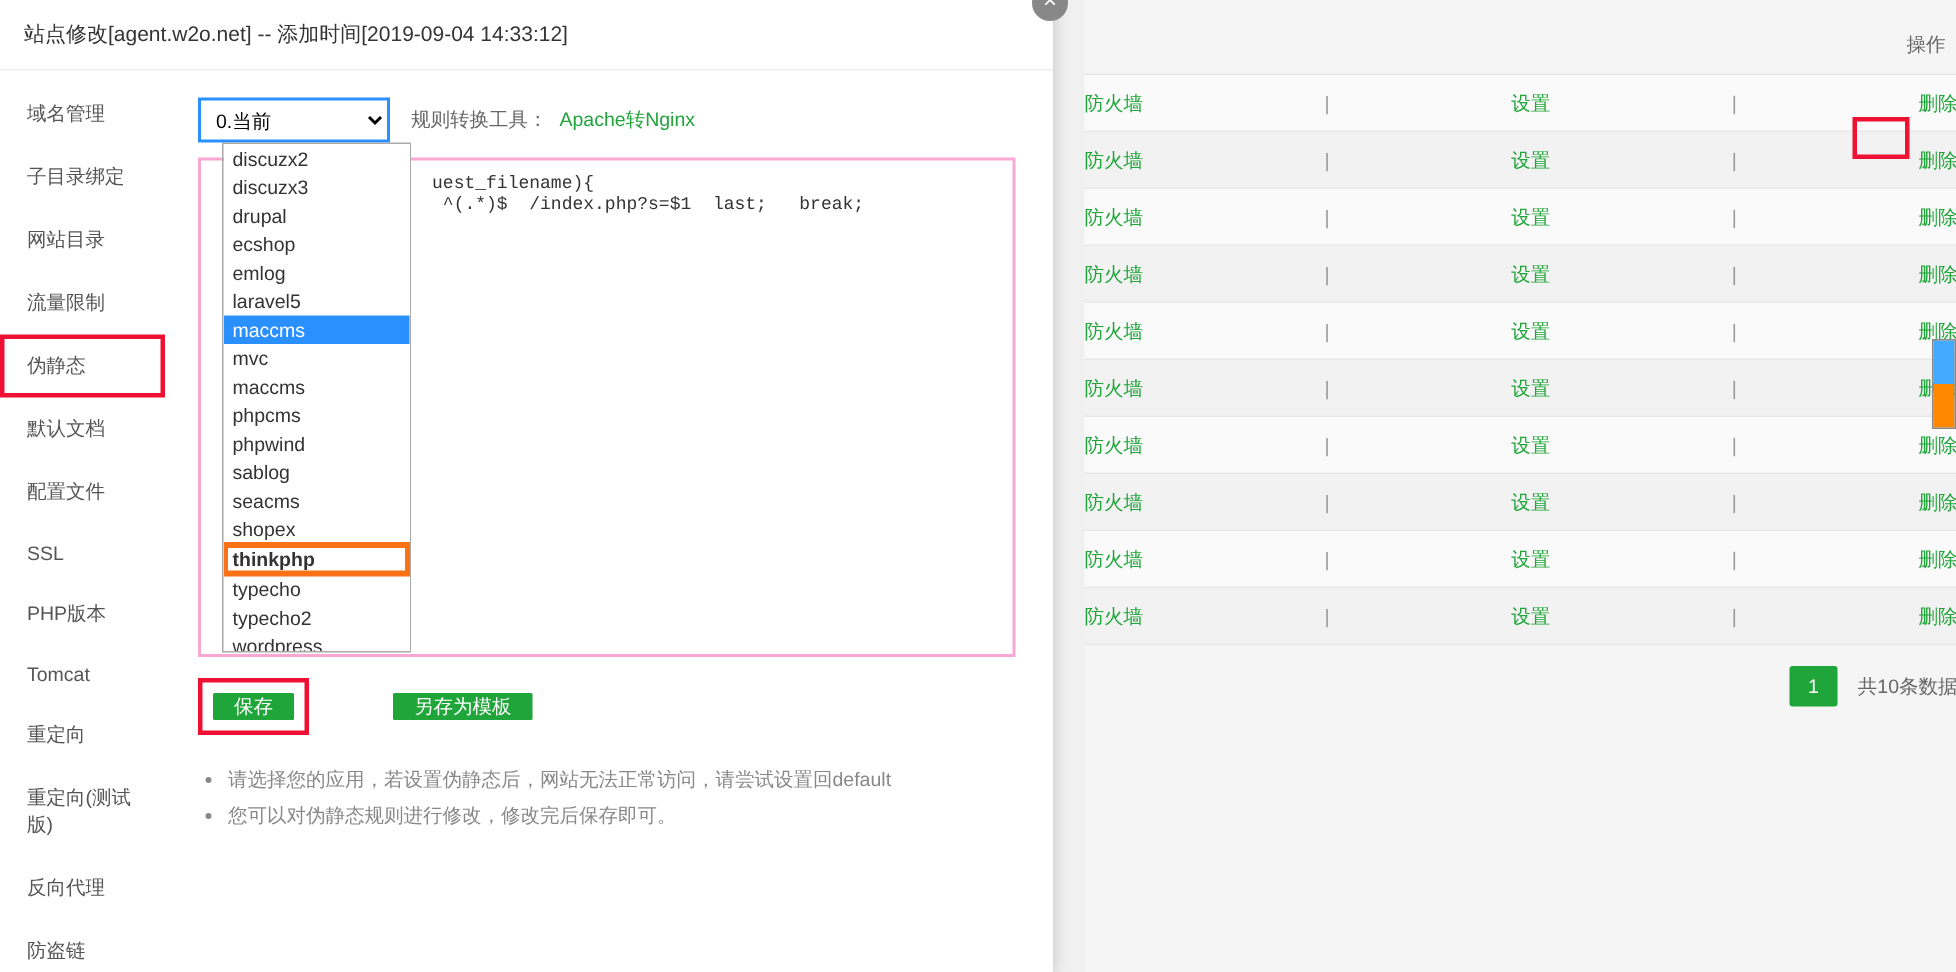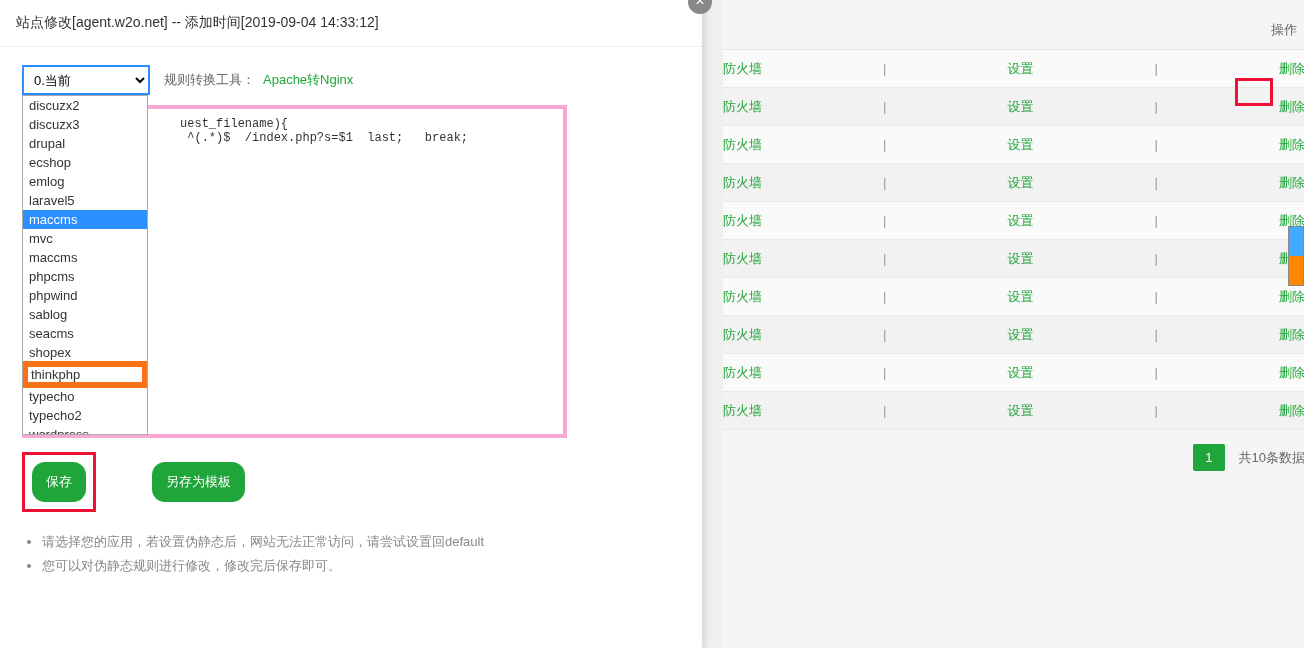--- a/index.html
+++ b/index.html
@@ -13,30 +13,30 @@
 .sidebar { width: 110px; background: #fff; border-right: 0px solid #eee; padding-top: 8px; }
 .sidebar-item { padding: 12px 18px; font-size: 13px; color: #555; cursor: pointer; }
 .sidebar-item.hl { border: 3px solid #e13; padding: 9px 15px; }
 
 .content { flex: 1; padding: 18px 22px; }
 .row1 { display: flex; align-items: center; gap: 8px; position: relative; }
 .sel { width: 128px; height: 30px; border: 2px solid #2b90ff; font-size: 13px; padding: 2px 6px; background: #fff; }
 .label-conv { color: #666; font-size: 13px; margin-left: 6px; }
 .link-tool { color: #20a53a; font-size: 13px; }
 
-.dropdown { position: absolute; top: 30px; left: 0; width: 126px; background: #fff; border: 1px solid #aaa; max-height: 340px; overflow-y: scroll; z-index: 20; }
+.dropdown { position: absolute; top: 30px; left: 16px; width: 126px; background: #fff; border: 1px solid #aaa; max-height: 340px; overflow-y: scroll; z-index: 20; }
 .dropdown-item { padding: 2px 6px; font-size: 13px; color: #333; cursor: pointer; font-family: Arial, sans-serif; }
 .dropdown-item.sel-hi { background: #2b90ff; color: #fff; }
-.dropdown-item.box { border: 6px solid #f97316; padding: 0 3px; margin: -1px; }
-
-.code-area { margin-top: 10px; width: 545px; height: 333px; border: 4px solid #f9a8d4; background: #fff; font-family: "Courier New", monospace; font-size: 12px; padding: 8px 10px; color: #333; white-space: pre; overflow: auto; position: relative; }
+.dropdown-item.box { border: 4px solid #f97316; padding: 0 3px; margin: -1px; font-weight: bold; }
+
+.code-area { margin-top: 10px; width: 545px; height: 333px; border: 2px solid #f9a8d4; background: #fff; font-family: "Courier New", monospace; font-size: 12px; padding: 8px 10px; color: #333; white-space: pre; overflow: auto; position: relative; }
 .code-area::before { content:''; position:absolute; left:0; top:0; bottom:0; width:126px; background: rgba(255,255,255,0); }
 
 .btn-row { margin-top: 14px; display: flex; gap: 10px; align-items: center; }
-.btn { padding: 11px 14px; font-size: 13px; color: #fff; border: none; border-radius: 13px; cursor: pointer; }
+.btn { padding: 0 14px; font-size: 13px; color: #fff; border: none; border-radius: 1px; cursor: pointer; }
 .btn-save { background: #20a53a; }
 .btn-save-as { background: #20a53a; margin-left: 46px; }
 .btn-save-wrap { border: 3px solid #e13; padding: 7px; display: inline-block; }
 
 .tips { margin-top: 18px; }
 .tips li { list-style: disc; margin-left: 20px; color: #888; font-size: 13px; line-height: 24px; }
 
 
 .bg-table { position: absolute; left: 723px; top: 0; width: 602px; height: 648px; background: #f5f5f5; }
 .bg-row { display: flex; justify-content: space-between; align-items: center; height: 38px; border-bottom: 1px solid #e8e8e8; padding-right: 20px; gap: 6px; background: #fafafa; }
@@ -136,20 +136,36 @@
   </div>
   <div class="hl-box-settings"></div>
 </div>
 
 <div class="modal">
   <div class="modal-title">
     <span>站点修改[agent.w2o.net] -- 添加时间[2019-09-04 14:33:12]</span>
     <span class="close-x">×</span>
   </div>
   <div class="modal-body">
+    <div class="sidebar" id="sidebar">
+        <div class="sidebar-item">域名管理</div>
+        <div class="sidebar-item">子目录绑定</div>
+        <div class="sidebar-item">网站目录</div>
+        <div class="sidebar-item">流量限制</div>
+        <div class="sidebar-item hl">伪静态</div>
+        <div class="sidebar-item">默认文档</div>
+        <div class="sidebar-item">配置文件</div>
+        <div class="sidebar-item">SSL</div>
+        <div class="sidebar-item">PHP版本</div>
+        <div class="sidebar-item">Tomcat</div>
+        <div class="sidebar-item">重定向</div>
+        <div class="sidebar-item">重定向(测试版)</div>
+        <div class="sidebar-item">反向代理</div>
+        <div class="sidebar-item">防盗链</div>
+      </div>
     <div class="content">
       <div class="row1">
         <select class="sel">
           <option>0.当前</option>
         </select>
         <span class="label-conv">规则转换工具：</span>
         <a class="link-tool">Apache转Nginx</a>
         <div class="dropdown" id="dropdown">
             <div class="dropdown-item">discuzx2</div>
             <div class="dropdown-item">discuzx3</div>

